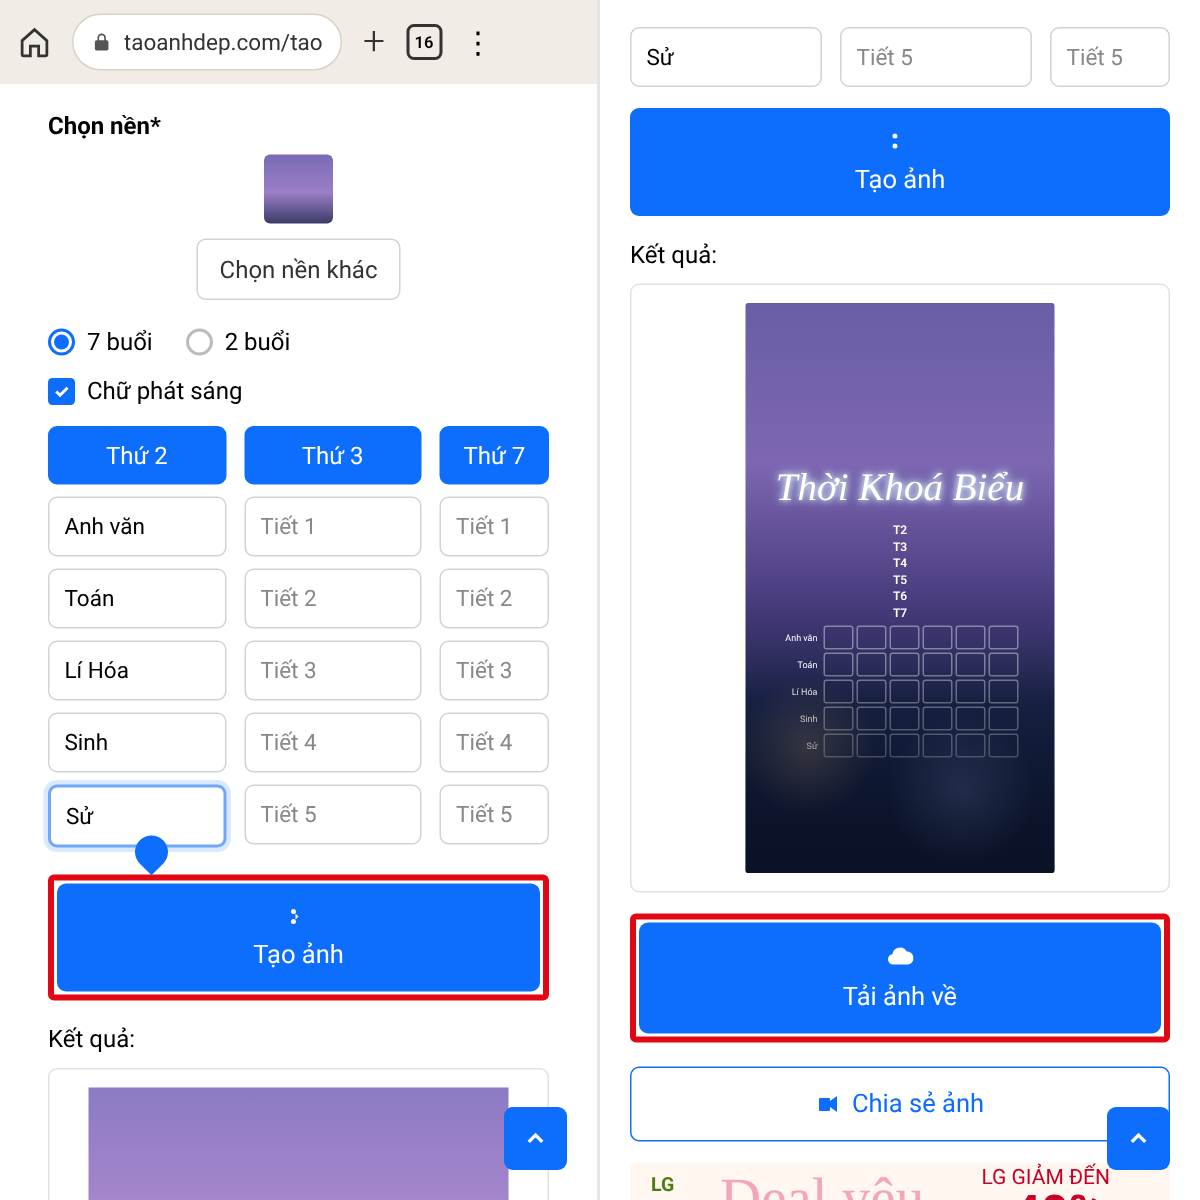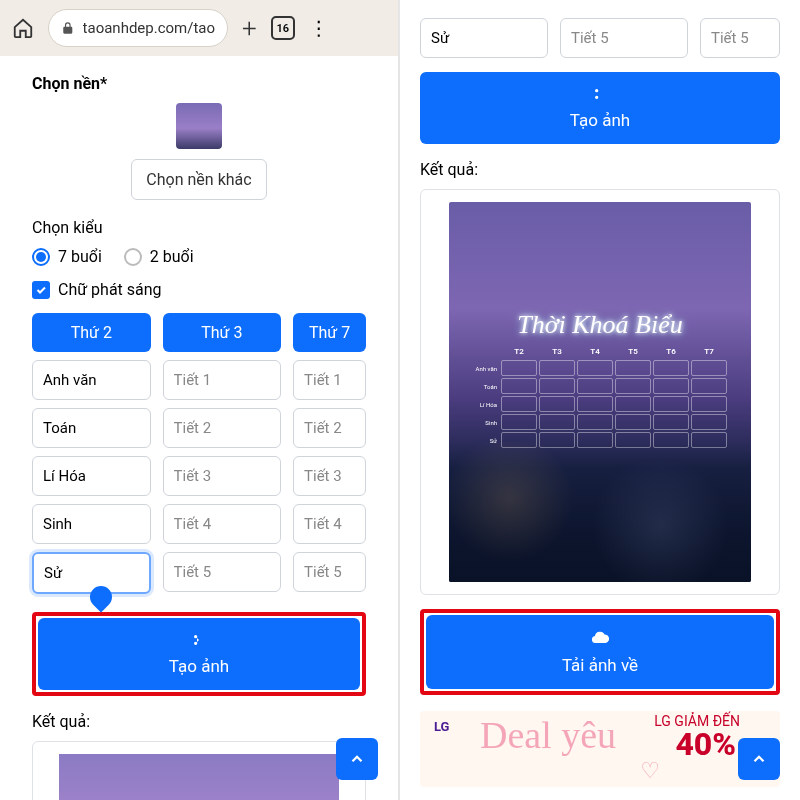--- a/index.html
+++ b/index.html
@@ -50,36 +50,36 @@
   .result-box { border: 1px solid #dee2e6; border-radius: 6px; padding: 12px; display: flex; justify-content: center; }
   .preview-sky { width: 280px; height: 84px; background: linear-gradient(180deg, #8b7bc4 0%, #a886cc 100%); }
   
   .float-up { position: absolute; bottom: 20px; right: 20px; width: 42px; height: 42px; background: #0d6efd; border-radius: 6px; display: flex; align-items: center; justify-content: center; cursor: pointer; }
   
   
   .top-inputs { display: flex; gap: 12px; padding: 18px 20px 14px; }
   .top-inputs .cell-input { flex: 1; }
   .right-body { padding: 0 20px; }
   
-  .result-img { width: 302px; height: 380px; margin: 0 auto; background: linear-gradient(180deg, #6a5da8 0%, #7d66b2 28%, #4a3c7e 52%, #1a2347 70%, #0d1730 100%); position: relative; border-radius: 2px; overflow: hidden; }
+  .result-img { width: 206px; height: 380px; margin: 0 auto; background: linear-gradient(180deg, #6a5da8 0%, #7d66b2 28%, #4a3c7e 52%, #1a2347 70%, #0d1730 100%); position: relative; border-radius: 2px; overflow: hidden; }
   .tkb-title { position: absolute; top: 108px; left: 0; right: 0; text-align: center; font-family: 'Brush Script MT', cursive; font-size: 26px; color: #fff; text-shadow: 0 0 4px #fff, 0 0 8px #aef; font-style: italic; white-space: nowrap; }
   .tkb-grid { position: absolute; top: 145px; left: 24px; right: 24px; }
-  .tkb-dayrow { display: flex; gap: 2px; margin-bottom: 4px; }
+  .tkb-dayrow { display: flex; gap: 2px; margin-bottom: 4px; flex-direction: column; }
   .tkb-day { flex: 1; text-align: center; font-size: 8px; color: #fff; font-weight: 600; }
   .tkb-row { display: flex; align-items: center; gap: 2px; margin-bottom: 2px; }
   .tkb-lbl { width: 26px; font-size: 6px; color: #fff; text-align: right; padding-right: 2px; }
   .tkb-cell { flex: 1; height: 16px; border: 1px solid rgba(255,255,255,0.4); border-radius: 2px; }
   .city-lights { position: absolute; bottom: 0; left: 0; right: 0; height: 140px; background: 
     radial-gradient(circle at 20% 40%, rgba(255,200,120,0.15) 0%, transparent 25%),
     radial-gradient(circle at 70% 60%, rgba(180,200,255,0.12) 0%, transparent 30%),
     linear-gradient(0deg, #0a1228 0%, transparent 100%);
   }
   
   .banner { margin: 14px 20px 0; height: 76px; background: #fff7f0; border-radius: 4px; position: relative; display: flex; align-items: center; padding: 0 14px; overflow: hidden; }
-  .lg-logo { font-size: 13px; color: #4c1d95; font-weight: 700; position: absolute; top: 8px; left: 14px; }
+  .lg-logo { font-size: 13px; color: #4d7c0f; font-weight: 700; position: absolute; top: 8px; left: 14px; }
   .deal-txt { font-family: 'Brush Script MT', cursive; font-size: 38px; color: #f4a6b8; position: absolute; left: 60px; top: 8px; line-height: 0.85; }
   .pct-txt { position: absolute; right: 44px; top: 14px; font-size: 32px; font-weight: 800; color: #c8002a; }
   .sub-txt { position: absolute; right: 40px; top: 2px; font-size: 14px; color: #c8002a; }
   .heart { position: absolute; right: 120px; bottom: 4px; color: #f4a6b8; font-size: 22px; }
 </style>
 </head>
 <body>
 
 <div class="panel panel-left">
   <div class="browser-bar">
@@ -99,21 +99,20 @@
     <span class="dots-ic">⋮</span>
   </div>
 
   <div class="content">
     <div class="label-strong">Chọn nền*</div>
     <div class="row-thumb">
       <div class="thumb"></div>
       <button class="btn-outline">Chọn nền khác</button>
     </div>
 
-    <div class="label-normal">Chọn kiểu</div>
     <div class="radio-row">
       <div class="radio-item">
         <span class="radio checked"></span>
         <span>7 buổi</span>
       </div>
       <div class="radio-item">
         <span class="radio"></span>
         <span>2 buổi</span>
       </div>
     </div>
@@ -262,20 +261,26 @@
     <div class="red-frame">
       <button class="btn-primary">
         <svg width="18" height="18" viewBox="0 0 24 24" fill="#fff">
             <path d="M19 18H6a4 4 0 010-8 6 6 0 0111.5-2A4.5 4.5 0 0119 18zm-7-9v6m0 0l-3-3m3 3l3-3" stroke="#fff" stroke-width="1.5" fill="none"></path>
             <path d="M6 18a4 4 0 010-8 6 6 0 0111.5-2A4.5 4.5 0 0119 18H6z" fill="#fff"></path>
           </svg>
         <span>Tải ảnh về</span>
       </button>
     </div>
 
+    <button class="btn-outline-blue">
+      <svg width="16" height="16" viewBox="0 0 24 24" fill="#0d6efd">
+          <path d="M14 9l7-5v16l-7-5v3a1 1 0 01-1 1H4a1 1 0 01-1-1V7a1 1 0 011-1h9a1 1 0 011 1v2z"></path>
+        </svg>
+      <span>Chia sẻ ảnh</span>
+    </button>
   </div>
 
   <div class="banner">
     <span class="lg-logo">LG</span>
     <span class="deal-txt">Deal yêu</span>
     <span class="sub-txt">LG GIẢM ĐẾN</span>
     <span class="pct-txt">40%</span>
     <span class="heart">♡</span>
   </div>
 

